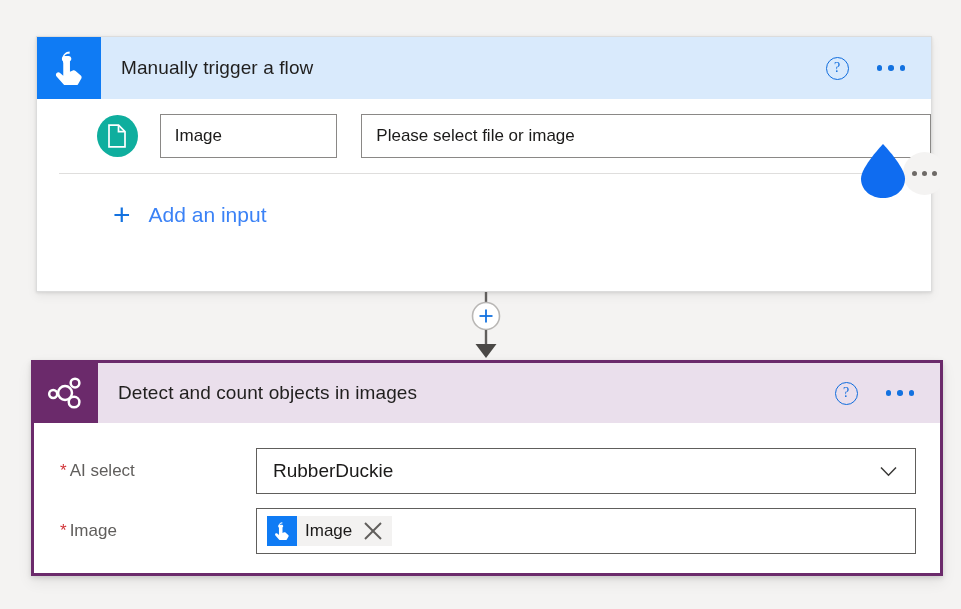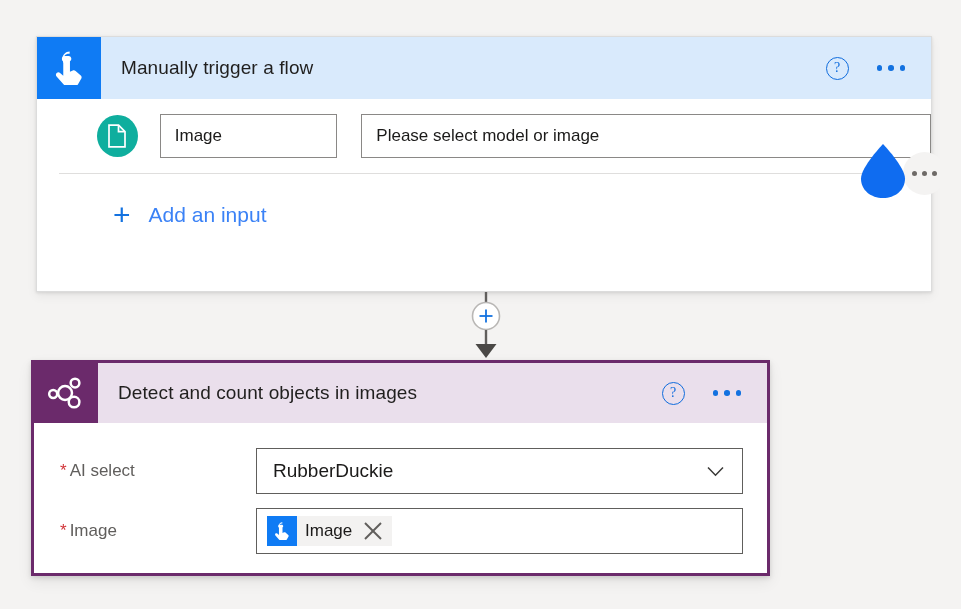--- a/index.html
+++ b/index.html
@@ -27,21 +27,21 @@
     left: 36px;
     top: 36px;
     width: 896px;
     height: 256px;
     border: 1px solid #dcdcdc;
     box-shadow: 0 1px 3px rgba(0,0,0,0.10), 0 4px 10px rgba(0,0,0,0.06);
   }
   .card-action {
     left: 31px;
     top: 360px;
-    width: 739px;
+    width: 912px;
     height: 216px;
     border: 3px solid #6b2a6b;
     box-shadow: 0 2px 5px rgba(0,0,0,0.13), 0 6px 14px rgba(0,0,0,0.07);
   }
 
   
   .card-header {
     display: flex;
     align-items: stretch;
     height: 62px;
@@ -300,21 +300,21 @@
         <div class="circle-icon">
           <svg width="20" height="24" viewBox="0 0 20 24" aria-hidden="true">
             <path d="M2 1.2h9.6L18 7.6V22.8H2V1.2z" fill="none" stroke="#ffffff" stroke-width="1.7"></path>
             <path d="M11.5 1.4v6.2H17.8" fill="none" stroke="#ffffff" stroke-width="1.7"></path>
           </svg>
         </div>
         <div class="txtbox name">
           <span>Image</span>
         </div>
         <div class="txtbox value" title="Please select file or image">
-          <span>Please select model or image</span>
+          <span>Please select file or image</span>
         </div>
       </div>
 
       <div class="divider"></div>
 
       <div class="add-input">
         <span class="plus-glyph">+</span>
         <span class="add-input-label">Add an input</span>
       </div>
     </div>

